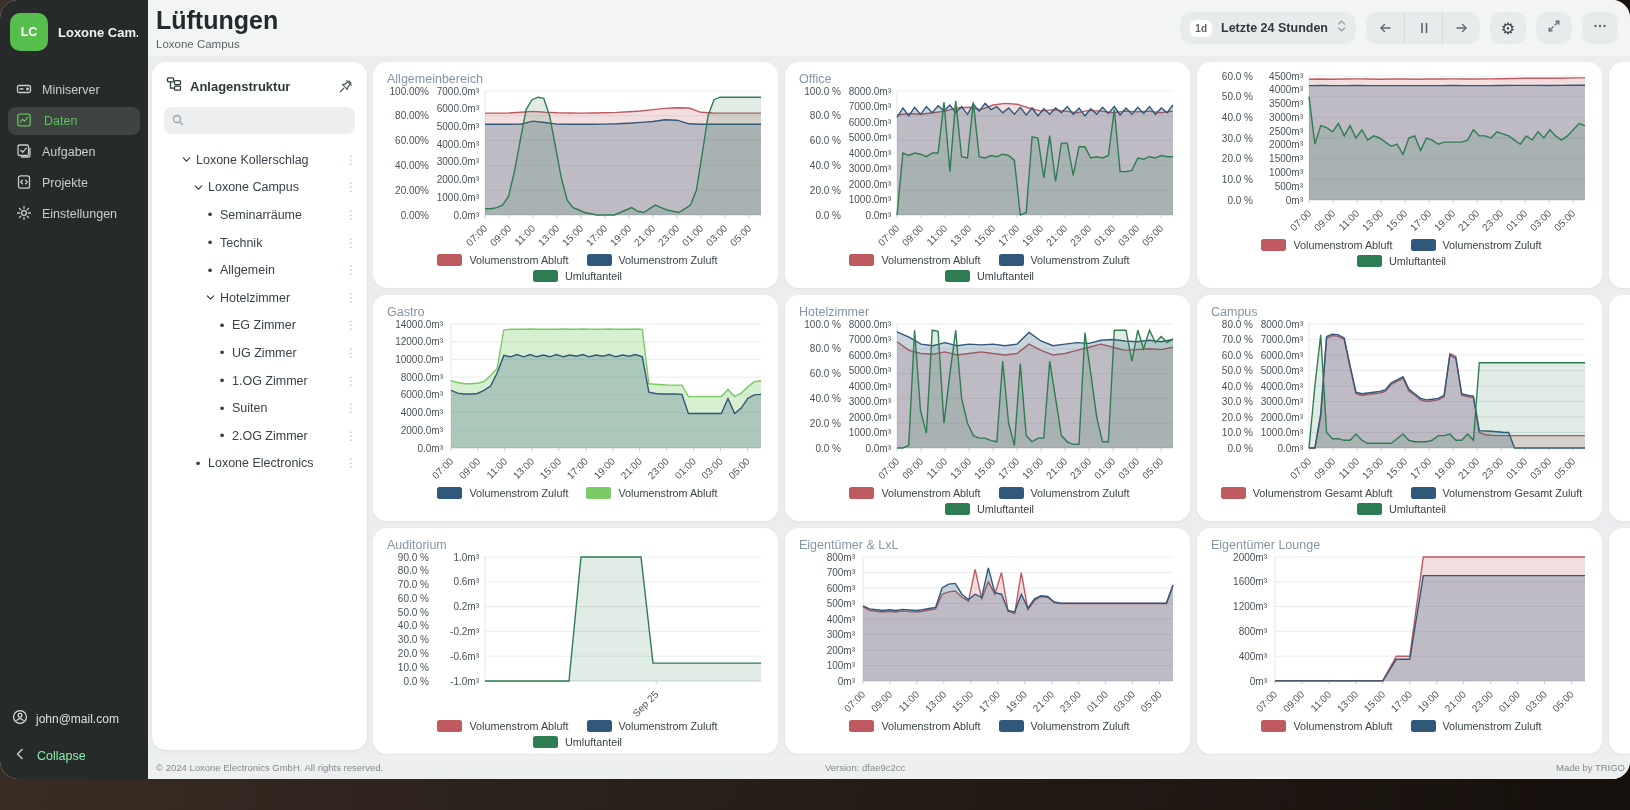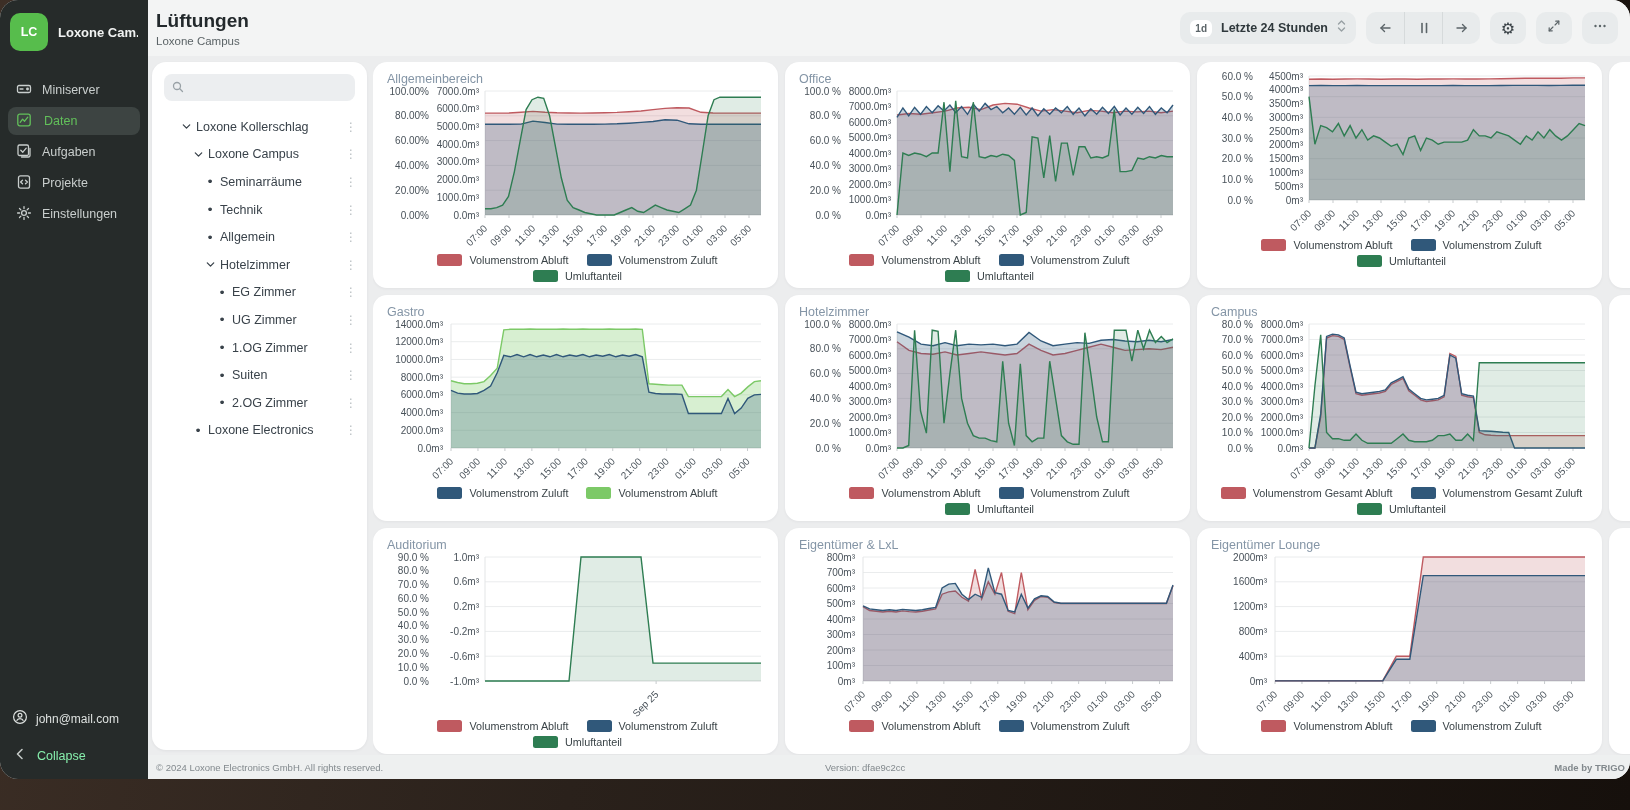--- a/index.html
+++ b/index.html
@@ -19,21 +19,21 @@
   .org-name { font-size:13px; font-weight:bold; color:#f1f3f2; white-space:nowrap; overflow:hidden; }
   .nav-item { height:28px; margin:3px 8px; padding:0 8px; display:flex; align-items:center; gap:10px; border-radius:8px; font-size:12.5px; color:#c9cecd; cursor:pointer; }
   .nav-item.active { background:#3d4442; color:#62c05a;gap:12px; }
   .nav-item svg { flex-shrink:0; }
   .sidebar-bottom { margin-top:auto; padding:12px 12px 16px 12px; }
   .user-row { display:flex; align-items:center; gap:8px; font-size:12px; color:#dde1df; margin-bottom:20px; }
   .collapse-row { display:flex; align-items:center; gap:12px; font-size:12.5px; color:#86efac; padding-left:3px; cursor:pointer; }
   
   .main { flex:1; min-width:0; display:flex; flex-direction:column; }
   .header { height:56px; flex-shrink:0; background:#f3f4f4; display:flex; align-items:center; padding:0 12px 0 8px; }
-  .page-title { font-size:19px; font-weight:bold; color:#23292c; }
+  .page-title { font-size:25px; font-weight:bold; color:#23292c; }
   .page-subtitle { font-size:11.5px; color:#5c6467; margin-top:3px; }
   .header-controls { margin-left:auto; display:flex; align-items:center; gap:10px; }
   .pill { background:#e8ebec; border-radius:10px; height:32px; display:flex; align-items:center; }
   .time-pill { padding:0 10px; gap:9px; cursor:pointer; }
   .badge-1d { background:#fff; border-radius:6px; font-size:10px; font-weight:bold; color:#5b6468; padding:3px 5px; }
   .time-label { font-size:12.5px; font-weight:bold; color:#2f383c; }
   .nav-pill .seg { width:38px; height:32px; display:flex; align-items:center; justify-content:center; cursor:pointer; }
   .nav-pill .seg + .seg { border-left:1px solid #d6dadb; }
   .icon-btn { width:36px; justify-content:center; cursor:pointer; }
   
@@ -53,21 +53,21 @@
   .charts-grid { width:1257px; display:grid; grid-template-columns:405px 405px 405px 405px; grid-auto-rows:226px; gap:7px; overflow:hidden; }
   .chart-card { background:#fff; border-radius:14px; padding:10px 8px 4px 12px; box-shadow:0 1px 3px rgba(30,40,50,.05); overflow:hidden; }
   .chart-title { font-size:12.5px; color:#8495a6; margin:0 0 1px 2px; }
   svg.chart { display:block; }
   .legend { display:flex; flex-wrap:wrap; justify-content:center; column-gap:18px; row-gap:1px; font-size:10.8px; color:#3a4347; line-height:1.35; }
   .legend-item { display:flex; align-items:center; cursor:pointer; white-space:nowrap; }
   .legend-item .sw { width:25px; height:12px; border-radius:2.5px; margin-right:7px; }
   
   .footerbar { height:24px; flex-shrink:0; background:#eef0f0; display:flex; align-items:center; font-size:9.5px; color:#82898d; padding:0 4px 0 8px; position:relative; }
   .footer-version { position:absolute; left:677px; }
-  .footer-made { margin-left:auto; white-space:nowrap; padding-right:1px;font-weight:bold; }
+  .footer-made { margin-left:auto; white-space:nowrap; padding-right:1px; }
   .glyph { font-family:"DejaVu Sans", sans-serif; }
 </style>
 </head>
 <body>
 
 <div class="app">
 
   <div class="sidebar">
     <div class="logo-row">
       <div class="logo-badge">LC</div>
@@ -192,20 +192,38 @@
                 <circle cx="8" cy="8" r="1.2"></circle>
                 <circle cx="12.5" cy="8" r="1.2"></circle>
               </svg>
           </span>
         </div>
       </div>
     </div>
 
     <div class="content">
       <div class="tree-card">
+        <div class="tree-header">
+          <span>
+            <svg width="16" height="16" viewBox="0 0 16 16" fill="none" stroke="#2e383c" stroke-width="1.3">
+                <rect x="1.5" y="1.8" width="6" height="4" rx="1"></rect>
+                <rect x="8.5" y="10.2" width="6" height="4" rx="1"></rect>
+                <path d="M4.5 5.8v6.4h4"></path>
+                <rect x="8.5" y="4.6" width="6" height="4" rx="1" fill="#fff"></rect>
+                <path d="M4.5 6.6 M4.5 6.6"></path>
+              </svg>
+          </span>
+          <span class="tree-title">Anlagenstruktur</span>
+          <span class="pin-btn">
+            <svg width="15" height="15" viewBox="0 0 15 15" fill="none" stroke="#4a5458" stroke-width="1.2" stroke-linecap="round" stroke-linejoin="round">
+              <path d="M8.8 1.8 13.2 6.2 M10.9 1.9 13.1 4.1 M9.6 3 6.9 5.2 4.6 5.7 9.3 10.4 9.8 8.1 12 5.4"></path>
+              <path d="M5.7 9.3 2.2 12.8"></path>
+            </svg>
+          </span>
+        </div>
         <div class="search-box">
           <span>
             <svg width="12" height="12" viewBox="0 0 12 12" fill="none" stroke="#99a1a6" stroke-width="1.3" stroke-linecap="round">
                 <circle cx="5" cy="5" r="3.5"></circle>
                 <line x1="7.8" y1="7.8" x2="10.5" y2="10.5"></line>
               </svg>
           </span>
           <input type="text" placeholder="" style="">
         </div>
         <div class="tree-list" id="tree-list">

